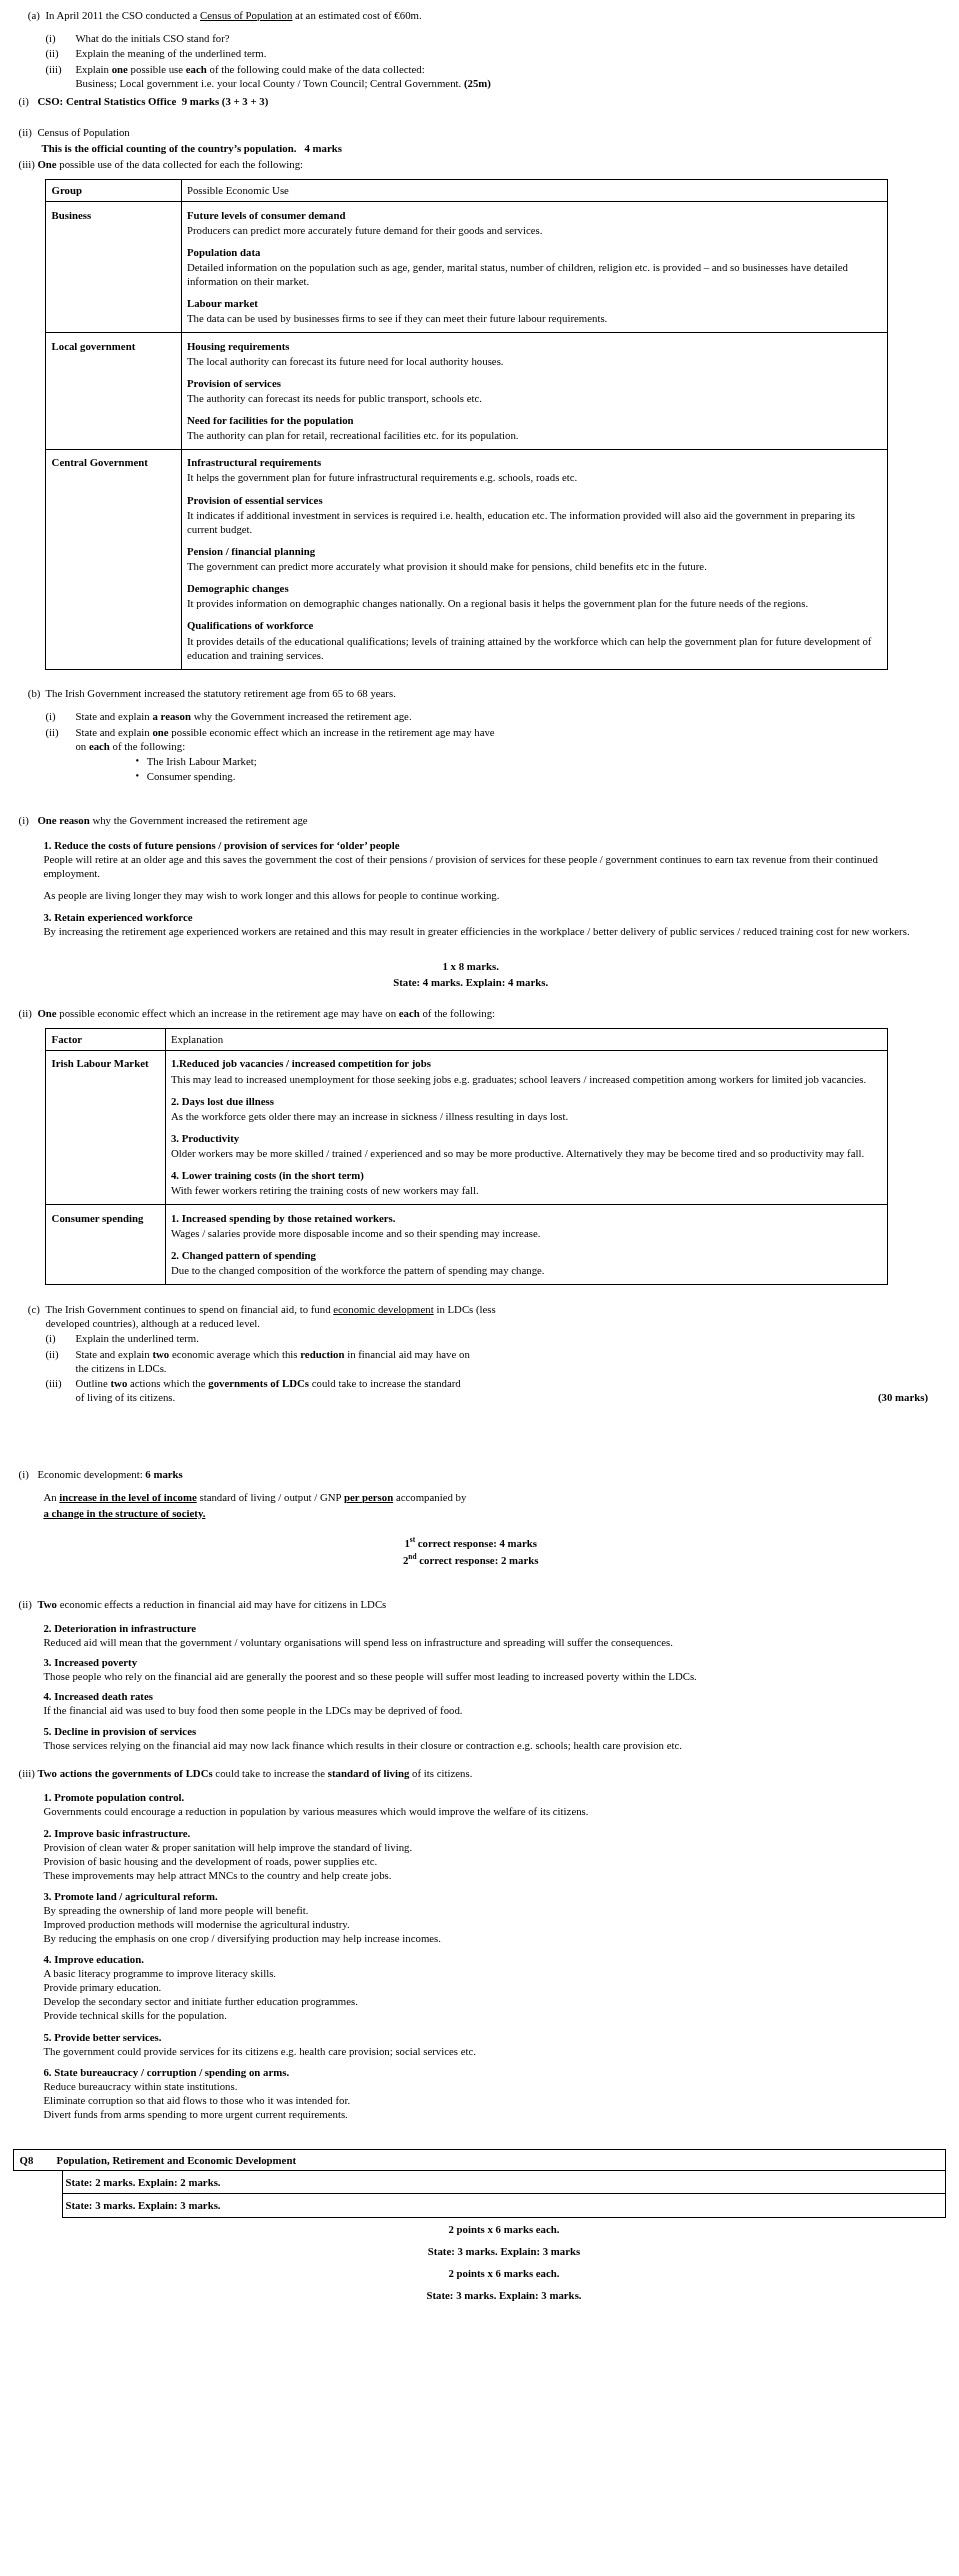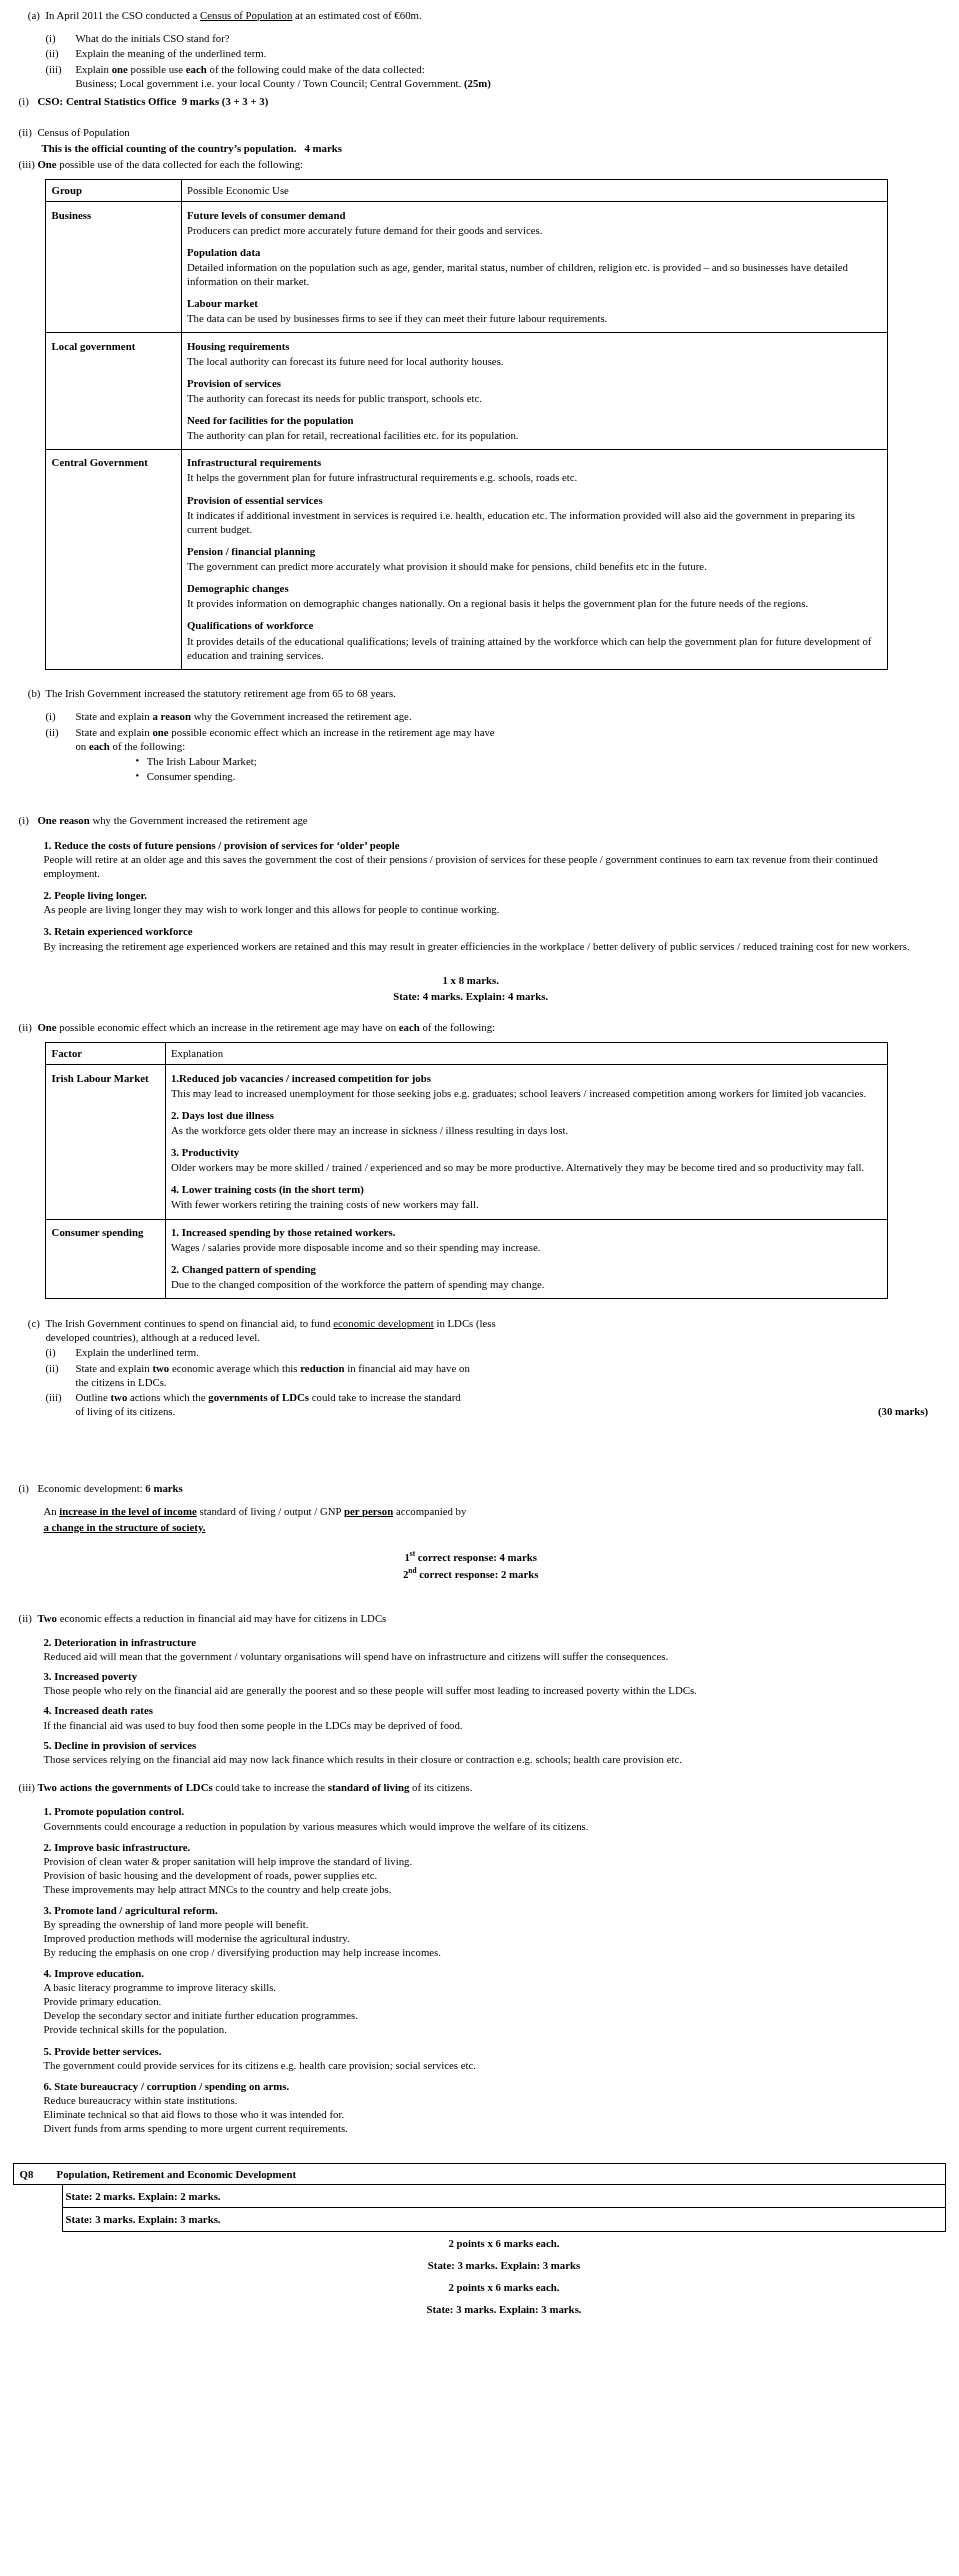--- a/index.html
+++ b/index.html
@@ -283,21 +283,20 @@
       <span class="b">One reason</span><span> why the Government increased the retirement age</span>
     </div>
   </div>
 
   <div class="indent-ans" style="margin-top:11.3px">
     <div style="margin-bottom:8.2px">
       <div class="b">1. Reduce the costs of future pensions / provision of services for ‘older’ people</div>
       <div>People will retire at an older age and this saves the government the cost of their pensions / provision of services for these people / government continues to earn tax revenue from their continued employment.</div>
     </div>
     <div style="margin-bottom:8.2px">
-      <div class="b">2. People living longer.</div>
       <div>As people are living longer they may wish to work longer and this allows for people to continue working.</div>
     </div>
     <div style="margin-bottom:5.2px">
       <div class="b">3. Retain experienced workforce</div>
       <div>By increasing the retirement age experienced workers are retained and this may result in greater efficiencies in the workplace / better delivery of public services / reduced training cost for new workers.</div>
     </div>
   </div>
 
   <div class="spacer-md"></div>
   <div class="center-block">1 x 8 marks.</div>
@@ -421,21 +420,21 @@
   <div class="aroman">
     <div class="lbl">(ii)</div>
     <div class="txt">
       <span class="b">Two</span><span> economic effects a reduction in financial aid may have for citizens in LDCs</span>
     </div>
   </div>
 
   <div class="indent-ans" style="margin-top:10.3px">
     <div style="margin-bottom:6.2px">
       <div class="b">2. Deterioration in infrastructure</div>
-      <div>Reduced aid will mean that the government / voluntary organisations will spend have on infrastructure and citizens will suffer the consequences.</div>
+      <div>Reduced aid will mean that the government / voluntary organisations will spend less on infrastructure and spreading will suffer the consequences.</div>
     </div>
     <div style="margin-bottom:6.2px">
       <div class="b">3. Increased poverty</div>
       <div>Those people who rely on the financial aid are generally the poorest and so these people will suffer most leading to increased poverty within the LDCs.</div>
     </div>
     <div style="margin-bottom:6.2px">
       <div class="b">4. Increased death rates</div>
       <div>If the financial aid was used to buy food then some people in the LDCs may be deprived of food.</div>
     </div>
     <div style="margin-bottom:6.2px">
@@ -483,21 +482,21 @@
     </div>
 
     <div style="margin-bottom:7.2px">
       <div class="b">5. Provide better services.</div>
       <div>The government could provide services for its citizens e.g. health care provision; social services etc.</div>
     </div>
 
     <div style="margin-bottom:7.2px">
       <div class="b">6. State bureaucracy / corruption / spending on arms.</div>
       <div>Reduce bureaucracy within state institutions.</div>
-      <div>Eliminate technical so that aid flows to those who it was intended for.</div>
+      <div>Eliminate corruption so that aid flows to those who it was intended for.</div>
       <div>Divert funds from arms spending to more urgent current requirements.</div>
     </div>
 
   </div>
 
   <div class="spacer-md"></div>
 </div>
 
 <div class="q8wrap">
   <div class="q8head">

